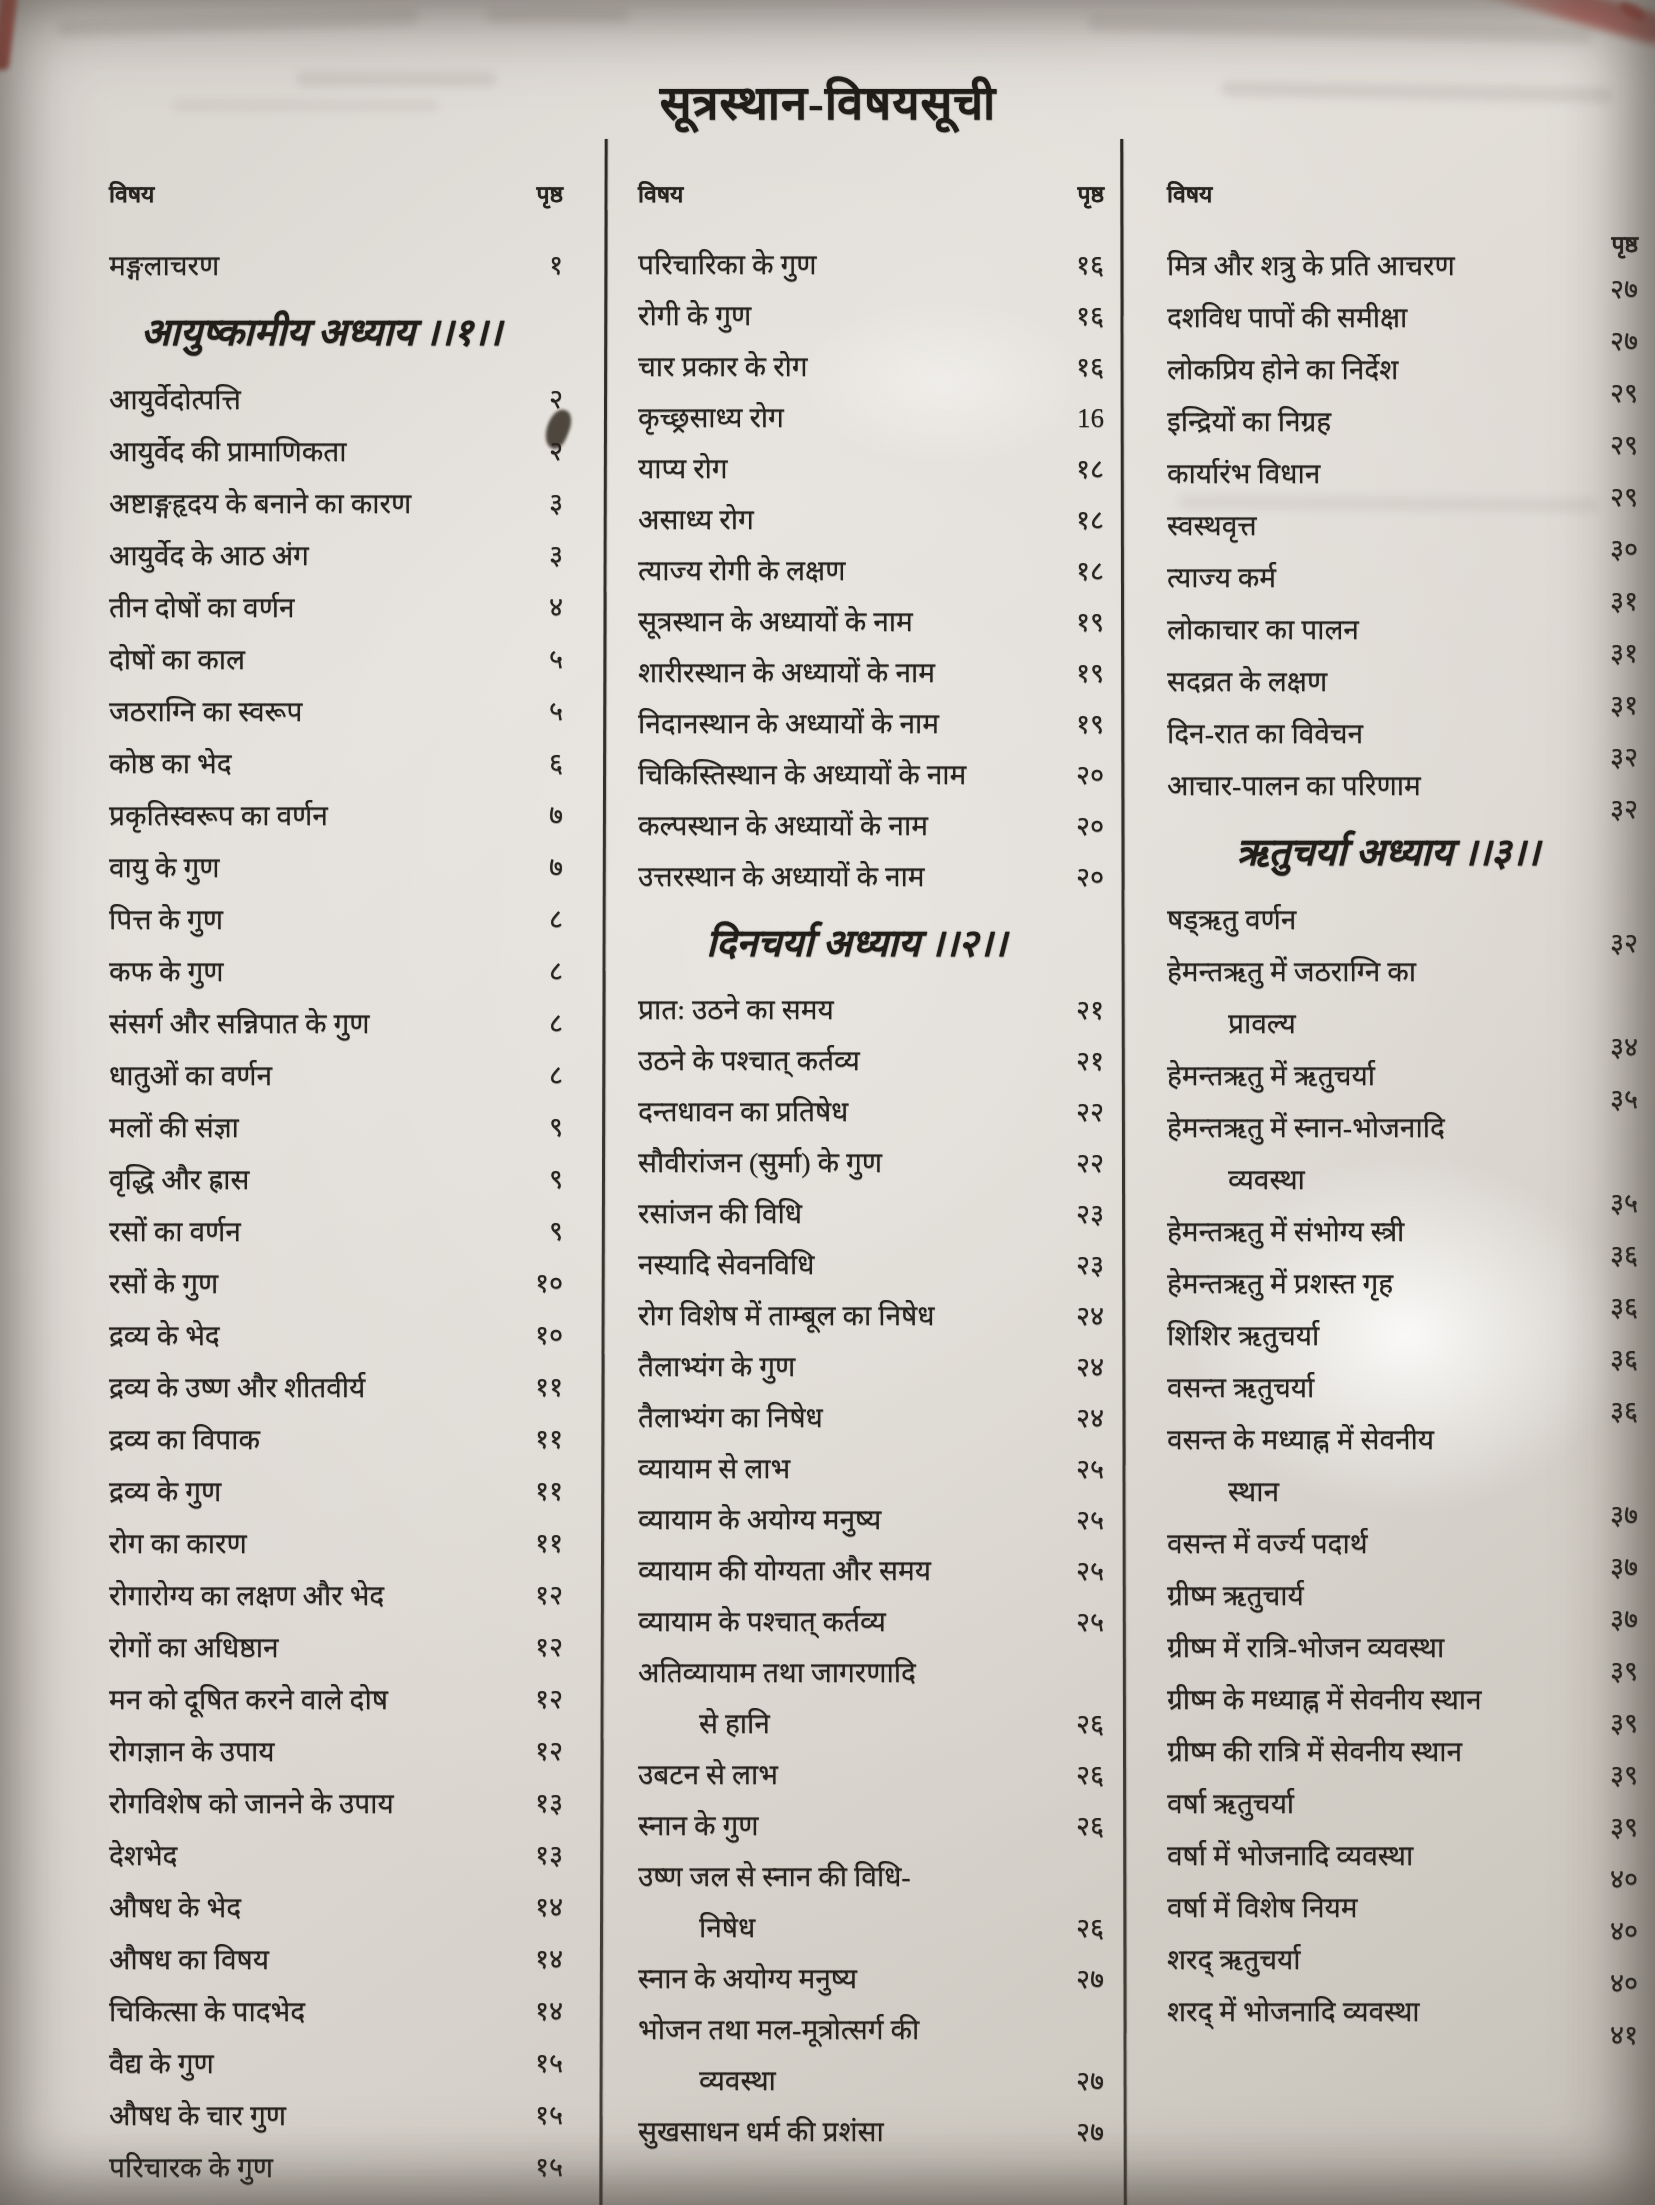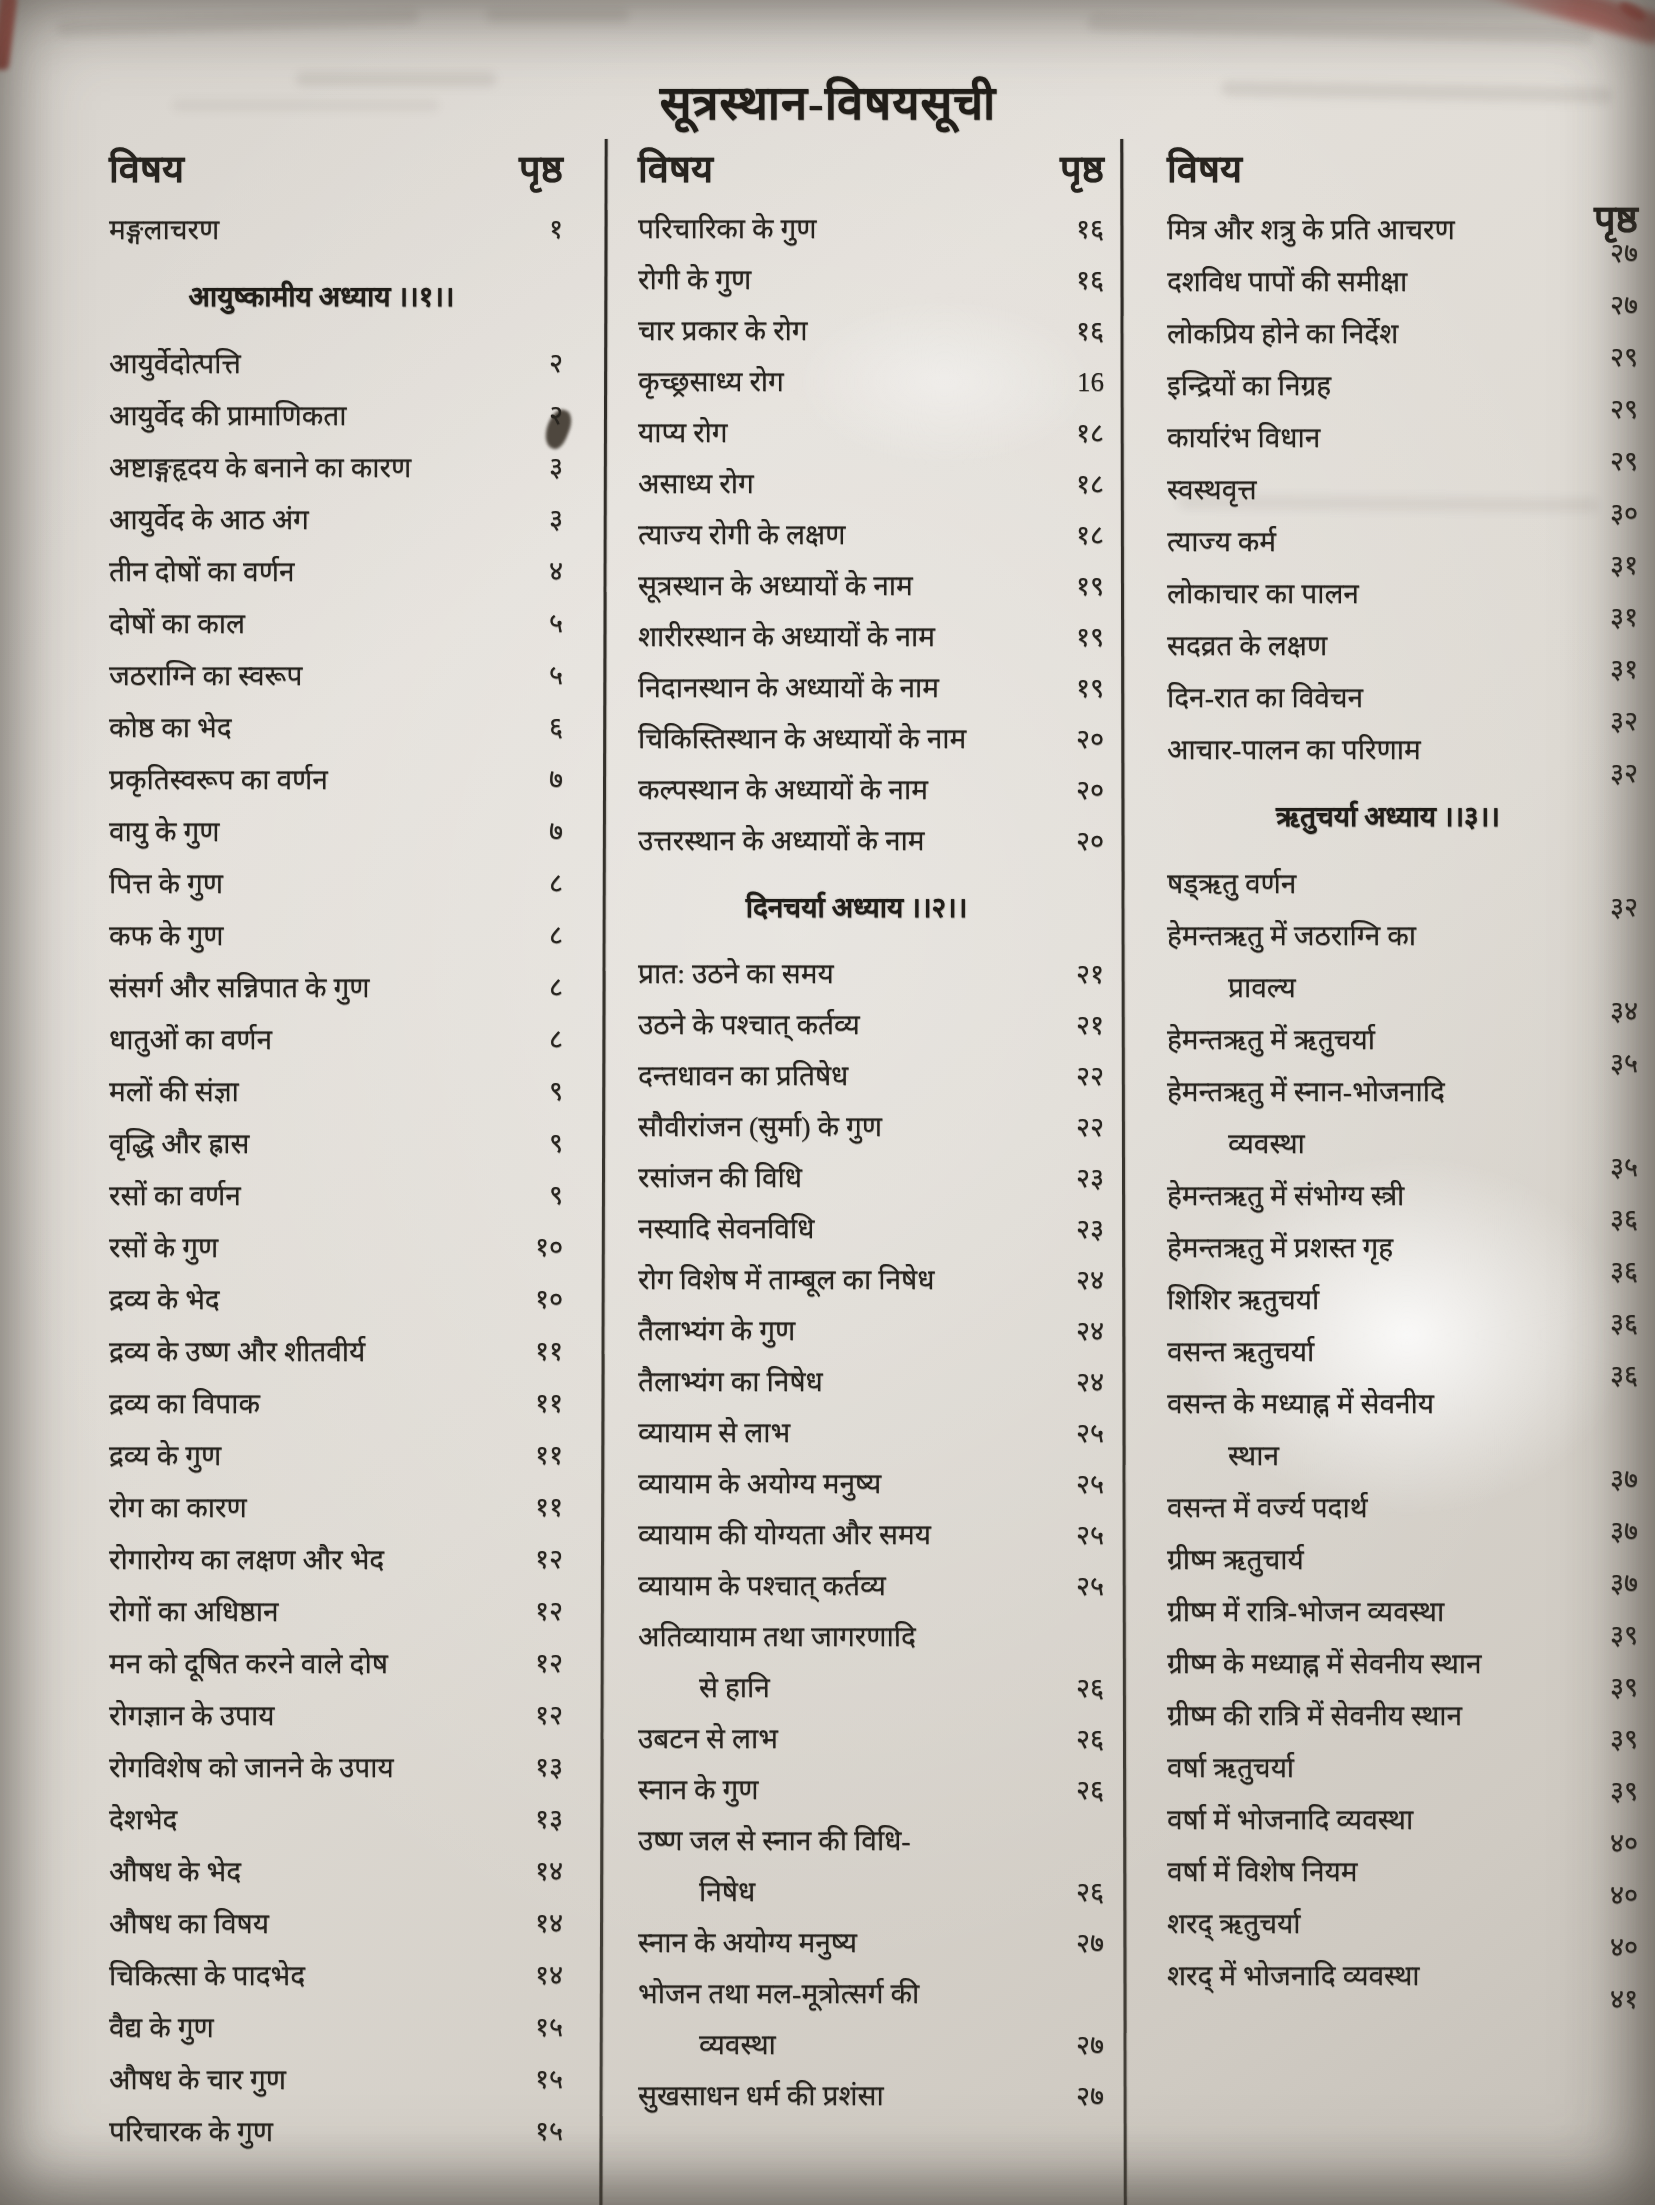--- a/index.html
+++ b/index.html
@@ -31,37 +31,39 @@
     box-shadow:0.5px 0 1.4px rgba(50,45,38,.4);
   }
   .d1{left:602px;transform:rotate(.15deg);}
   .d2{left:1122px;transform:rotate(-.1deg);}
   .col{position:absolute;top:141px;}
   .col1{left:109px;width:454px;--rh:52px;}
   .col2{left:638px;width:466px;--rh:51px;}
   .col3{left:1167px;width:471px;--rh:52px;}
   .head{
     display:flex;justify-content:space-between;align-items:flex-start;
-    font-weight:bold;font-size:38px;height:63px;
+    font-weight:bold;font-size:23px;height:63px;
     text-shadow:0 0 1px rgba(45,40,34,.5);
+    margin-top:36px;
   }
   .col3 .head .pg{margin-top:50px;}
   .row{
     height:var(--rh);
     display:flex;justify-content:space-between;align-items:center;
     font-size:28px;line-height:1.1;white-space:nowrap;
     text-shadow:0.2px 0.5px 0.5px rgba(45,40,34,.35), 0 0 1px rgba(45,40,34,.30);
   }
   .row .t{overflow:visible;}
   .row .pg-num{font-size:27px;padding-left:8.6px;}
   .col3 .pg-num{transform:translateY(24px);}
   .row.section{
-    justify-content:center;font-weight:bold;font-size:28px;height:82px;
+    justify-content:center;font-weight:bold;font-size:38px;height:82px;
     padding-right:29px;color:#211e19;
     text-shadow:0 0 1.4px rgba(40,35,28,.55), 0.5px 1px 0.5px rgba(40,35,28,.25);
+    font-style:italic;
   }
   .row.wrap-second .t{padding-left:61px;}
   
   .stain{position:absolute;pointer-events:none;}
   .red-left{
     left:-3.8px;top:-5.7px;width:17px;height:76px;
     background:linear-gradient(#c4483e,#8d2f27);
     filter:blur(2.9px);transform:rotate(7deg);opacity:.8;border-radius:5.7px;
   }
   .red-right{

